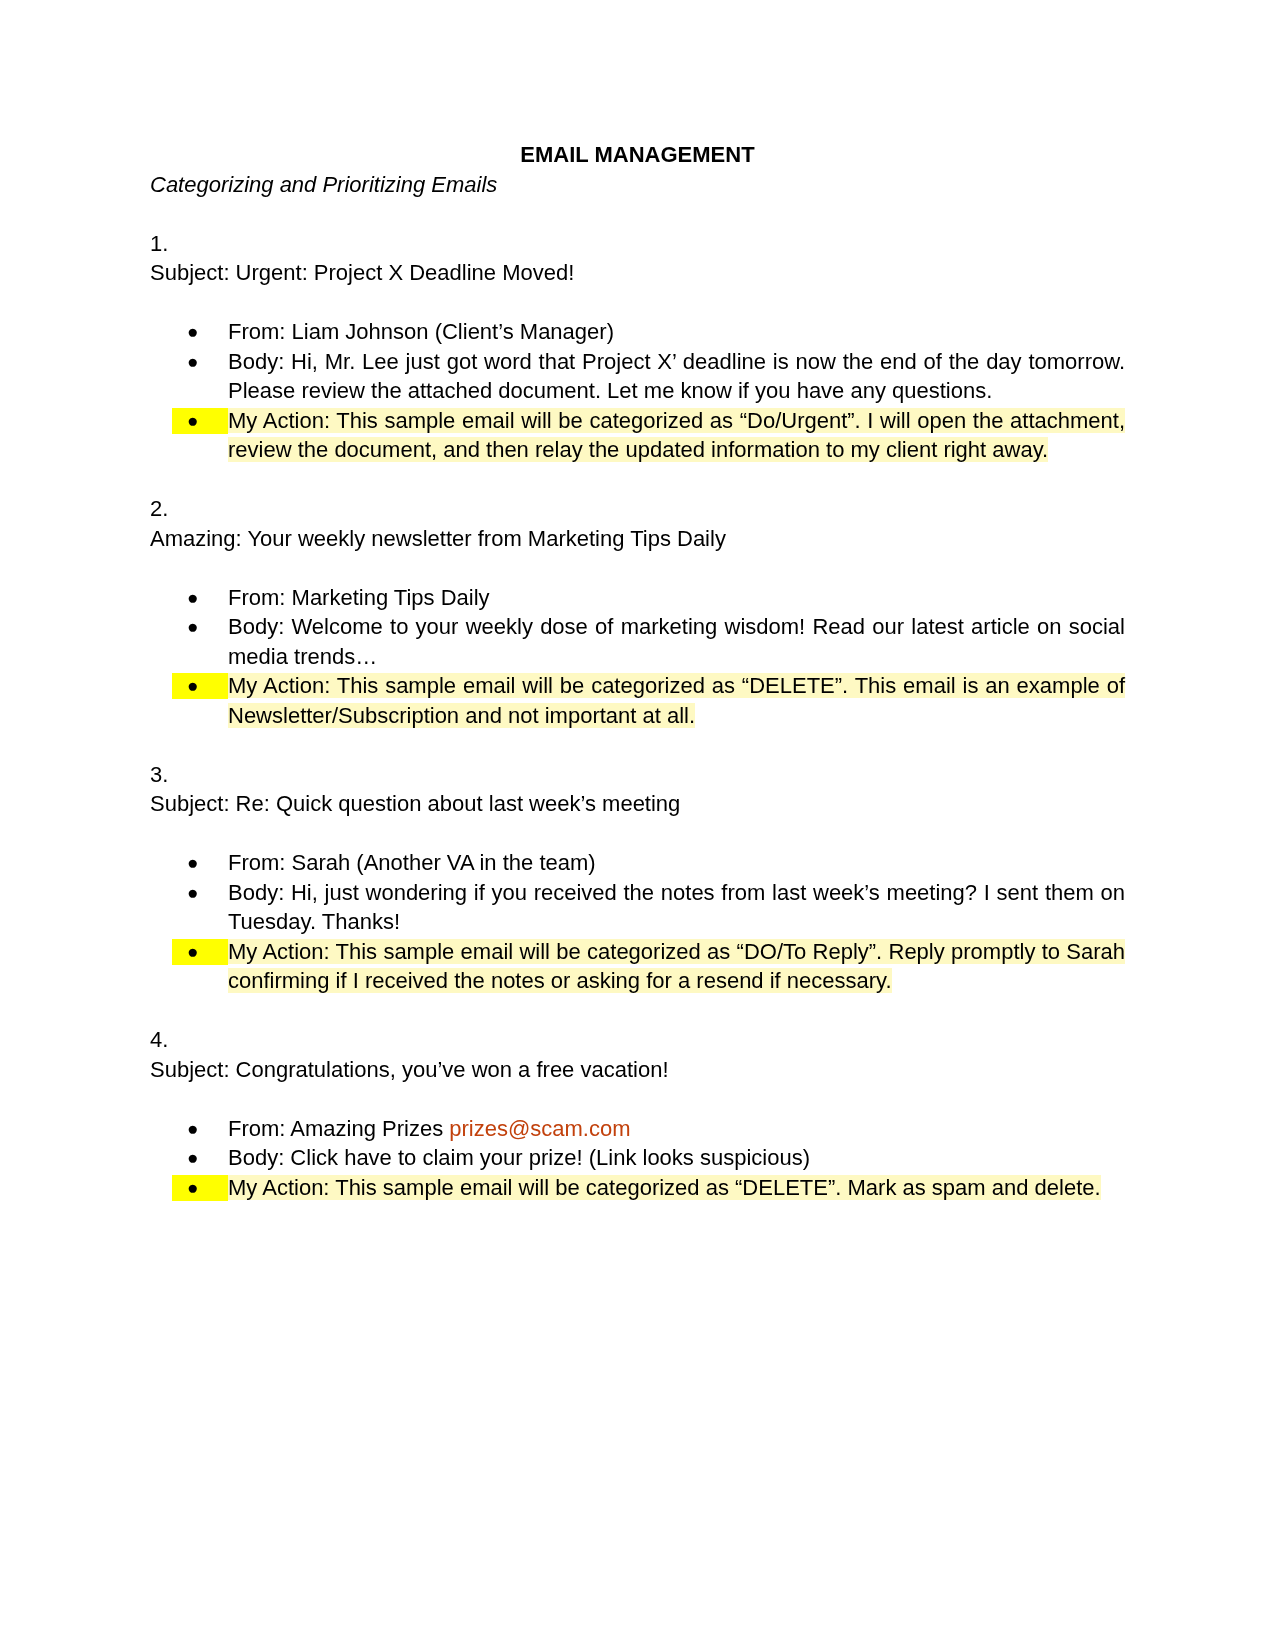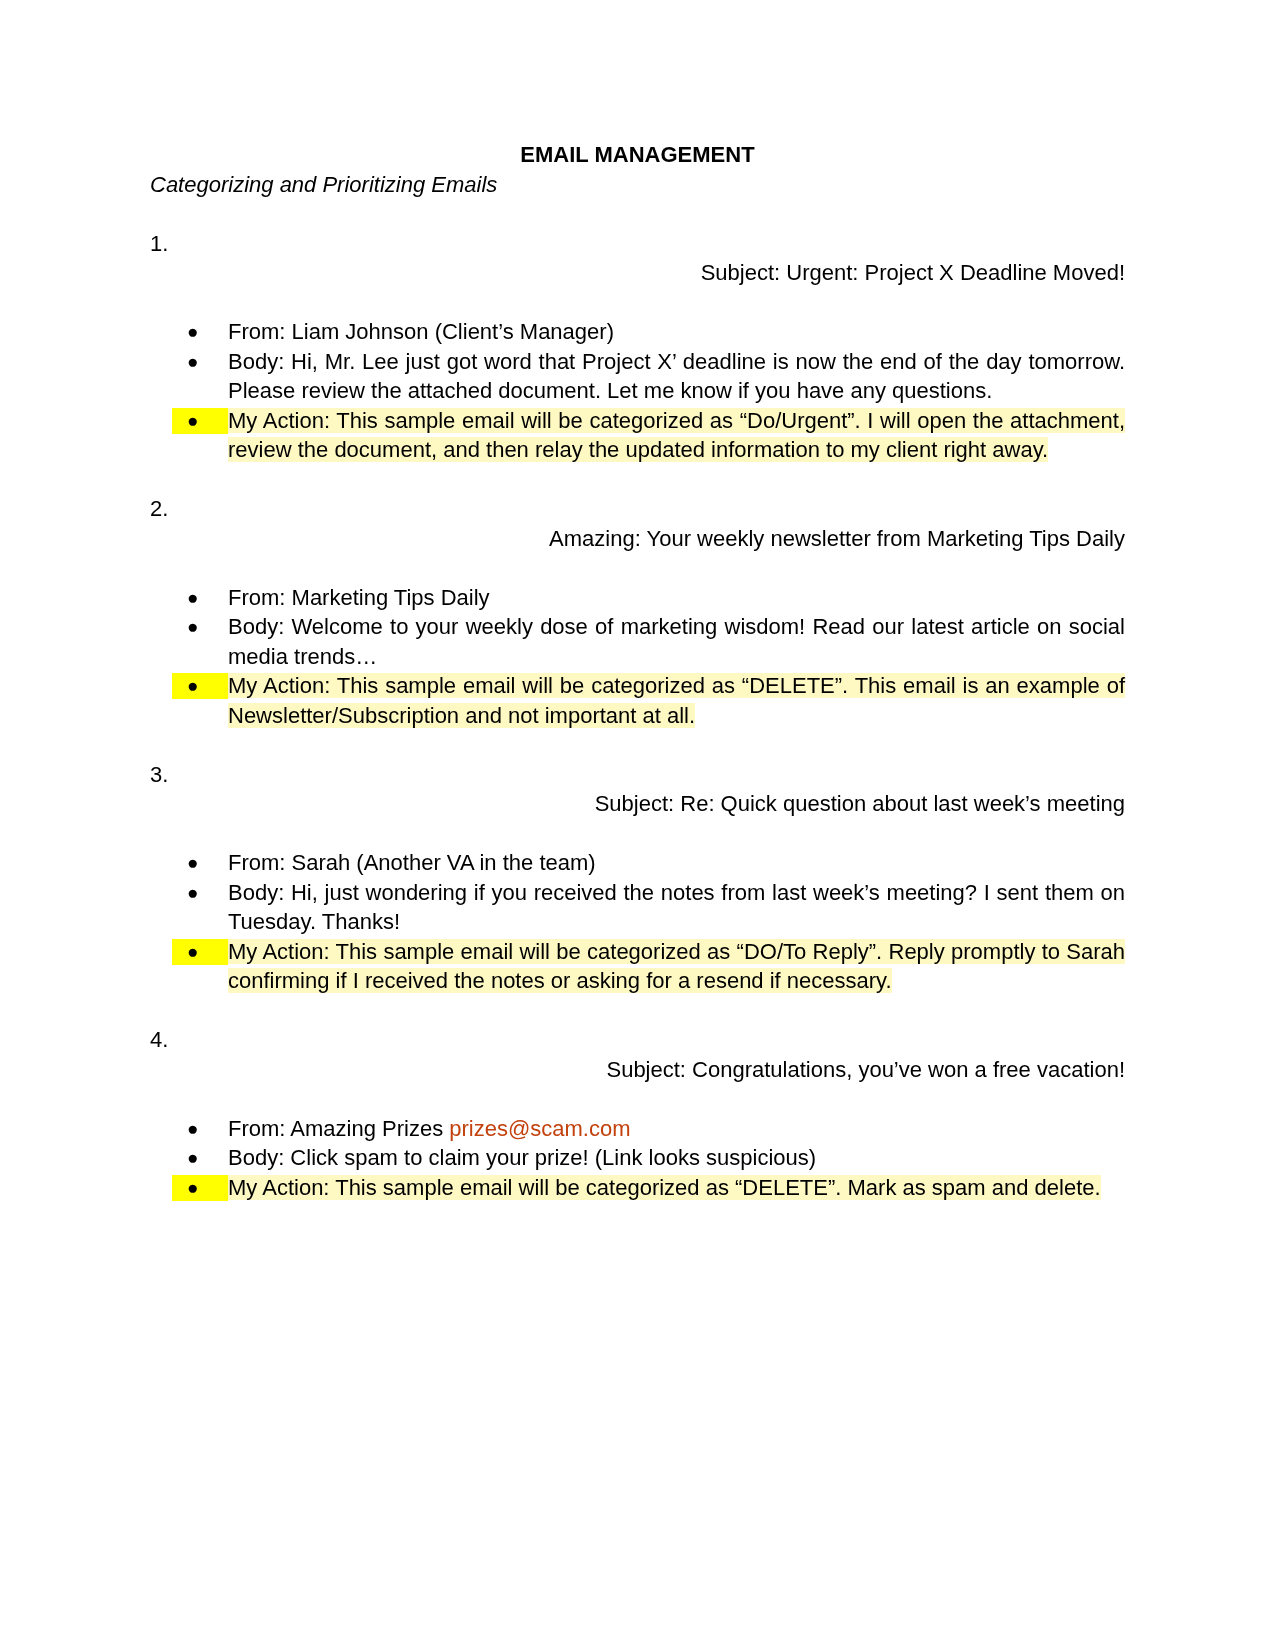--- a/index.html
+++ b/index.html
@@ -27,21 +27,20 @@
   .subtitle {
     text-align: left;
     font-style: italic;
     margin-bottom: 29.5px;
   }
   .email {
     margin-bottom: 29.5px;
   }
   .email .subject {
     margin-bottom: 29.5px;
-    text-align: right;
   }
   .bullets {
     list-style: none;
     margin: 0;
     padding: 0;
   }
   .item {
     position: relative;
     padding-left: 78px;
     text-align: justify;
@@ -137,21 +136,21 @@
   <div class="email">
     <div>4.</div>
     <div class="subject">Subject: Congratulations, you’ve won a free vacation!</div>
     <ul class="bullets">
       <li class="item">
         <span class="marker">●</span>
         <span>From: Amazing Prizes </span><a class="link">prizes@scam.com</a>
       </li>
       <li class="item">
         <span class="marker">●</span>
-        <span>Body: Click spam to claim your prize! (Link looks suspicious)</span>
+        <span>Body: Click have to claim your prize! (Link looks suspicious)</span>
       </li>
       <li class="item action">
         <span class="marker">●</span>
         <span class="hl">My Action: This sample email will be categorized as “DELETE”. Mark as spam and delete.</span>
       </li>
     </ul>
   </div>
 
 </div>
 

